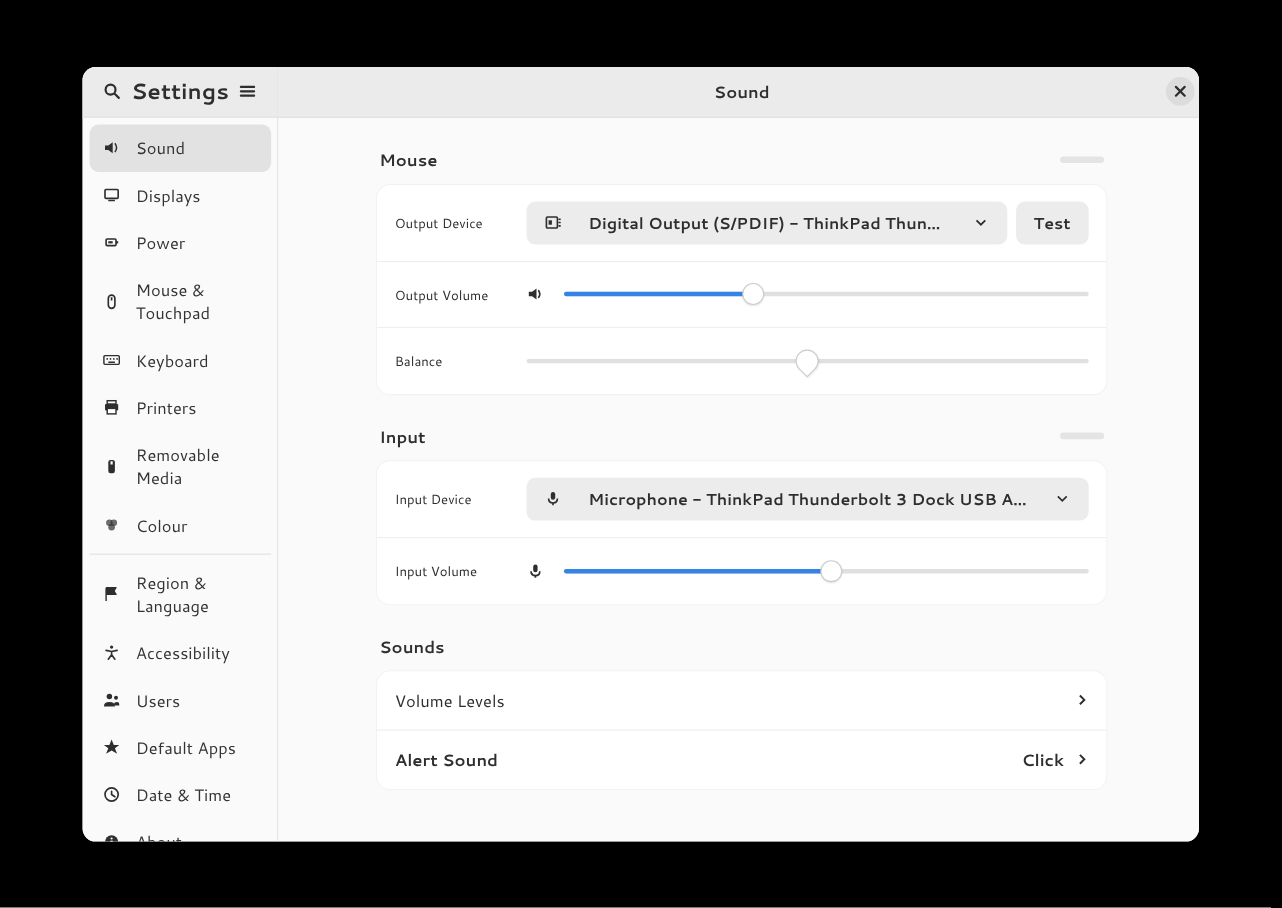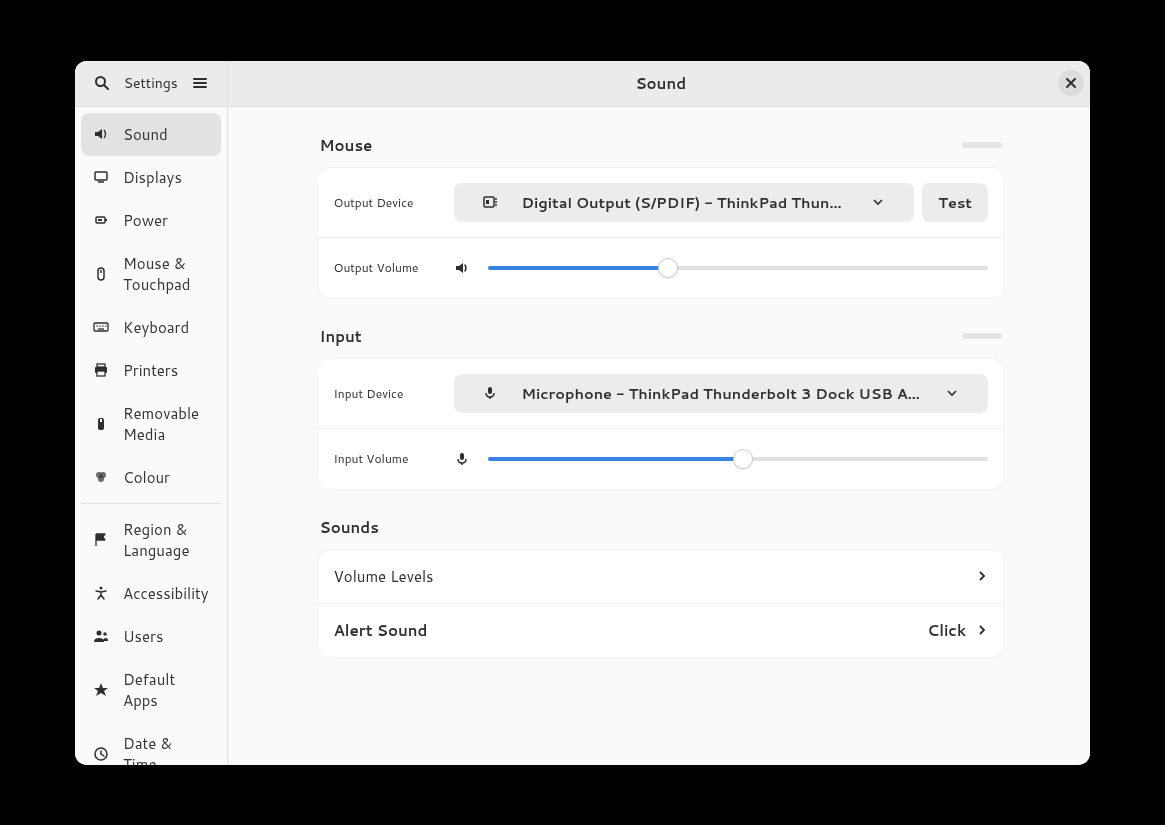--- a/index.html
+++ b/index.html
@@ -43,23 +43,22 @@
       width: 34px;
       height: 34px;
       display: flex;
       align-items: center;
       justify-content: center;
       border-radius: 6px;
       cursor: pointer;
     }
     .sidebar-title {
       flex: 1;
-      text-align: center;
-      font-weight: 400;
-      font-size: 14px;
+      font-weight: 700;
+      font-size: 20px;
     }
     .sidebar-list {
       flex: 1;
       overflow-y: auto;
       padding: 6px;
     }
     .sidebar-item {
       display: flex;
       align-items: center;
       gap: 14px;
@@ -162,21 +161,21 @@
     .row-rest {
       flex: 1;
       display: flex;
       align-items: center;
       gap: 8px;
     }
     .dropdown {
       flex: 1;
       background: #ececec;
       border-radius: 8px;
-      padding: 9px 28px;
+      padding: 9px 16px;
       display: flex;
       align-items: center;
       gap: 24px;
       cursor: pointer;
       font-weight: 600;
       font-size: 14.5px;
       min-width: 0;
     }
     .dropdown .dd-text {
       flex: 1;
@@ -483,20 +482,29 @@
                 </svg>
             </span>
             <div class="slider">
               <div class="slider-track">
                   <div class="slider-fill" id="out-vol-fill" style="width: 36%;"></div>
                 </div>
               <div class="slider-thumb" id="out-vol-thumb" style="left: 36%;"></div>
             </div>
           </div>
         </div>
+        <div class="row">
+          <div class="row-label">Balance</div>
+          <div class="slider-wrap">
+            <div class="slider">
+              <div class="slider-track"></div>
+              <div class="slider-thumb balance" id="balance-thumb" style="left: 50%;"></div>
+            </div>
+          </div>
+        </div>
       </div>
 
       <div class="section-header">
         <div class="section-title">Input</div>
         <div class="section-indicator"></div>
       </div>
       <div class="panel">
         <div class="row">
           <div class="row-label">Input Device</div>
           <div class="row-rest">

